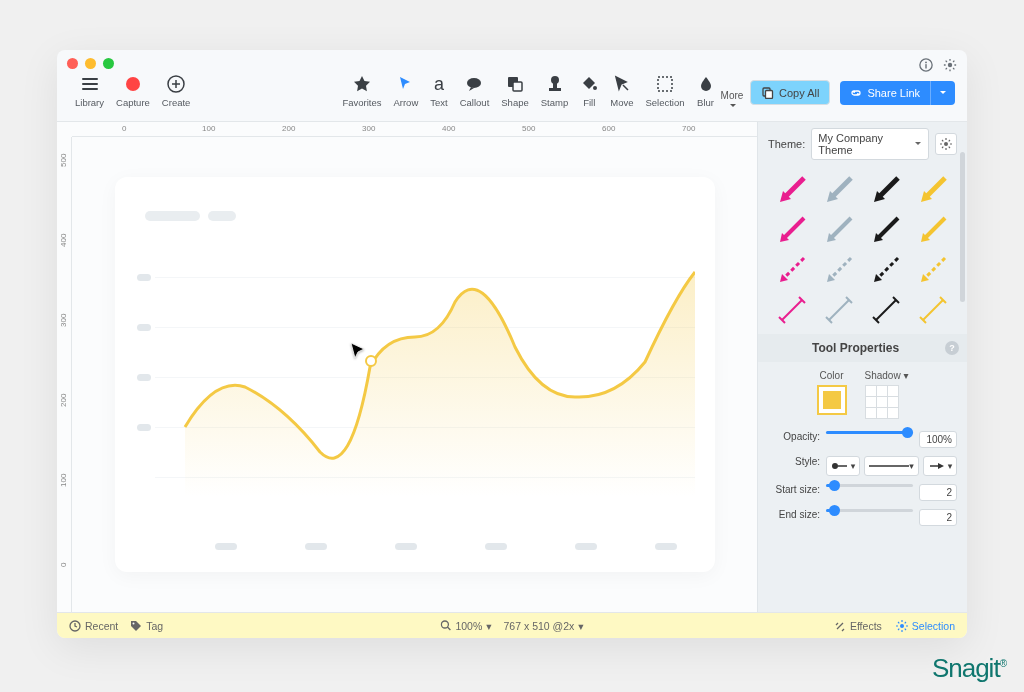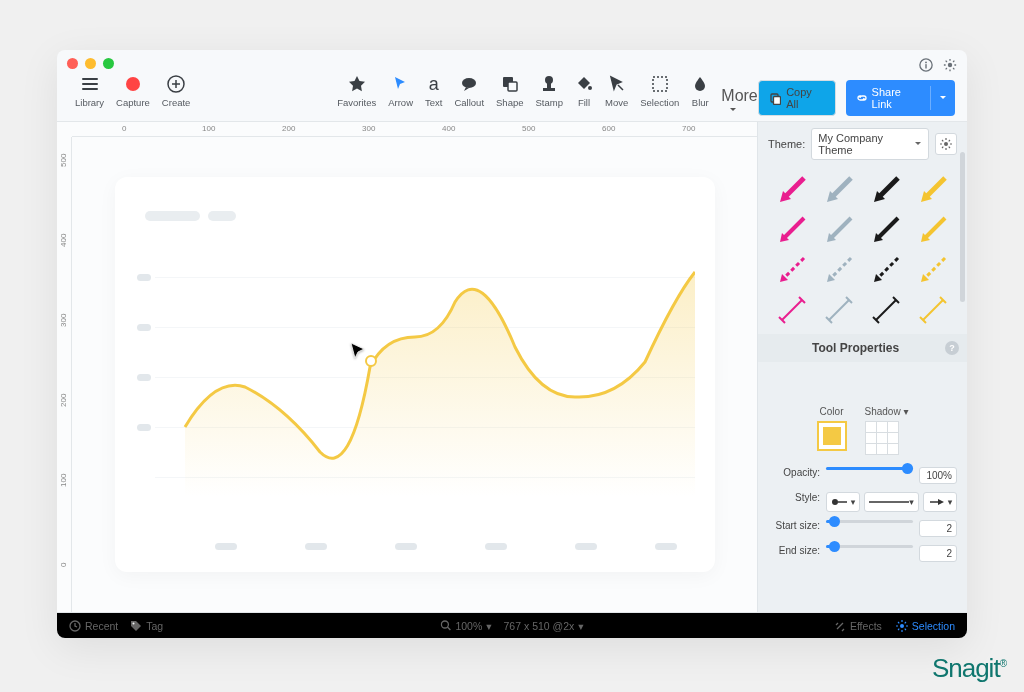--- a/index.html
+++ b/index.html
@@ -9,24 +9,24 @@
 .dot{width:11px;height:11px;border-radius:50%;}
 .d-r{background:#ff5f57;}
 .d-y{background:#febc2e;}
 .d-g{background:#28c840;}
 .topright{position:absolute;right:10px;top:8px;display:flex;gap:10px;align-items:center;}
 .topright span{width:14px;height:14px;color:#6a7178;}
 .toolbar{display:flex;align-items:flex-start;padding:6px 12px 4px 12px;border-bottom:1px solid #e3e7ea;position:relative;height:54px;}
 .tbtn{display:flex;flex-direction:column;align-items:center;font-size:9.5px;color:#555a60;gap:3px;padding:0 6px;cursor:pointer;}
 .tbtn .ic{color:#3a3f44;display:flex;align-items:center;justify-content:center;height:20px;}
 .tsep{width:20px;}
-.more{font-size:16px;color:#555;align-self:center;margin-left:6px;position:relative;}
+.more{font-size:10px;color:#555;align-self:center;position:relative;}
 .more::after{content:"";border-left:3px solid transparent;border-right:3px solid transparent;border-top:3px solid #555;position:absolute;bottom:-6px;left:9px;}
 .tright{margin-left:auto;display:flex;gap:10px;align-items:center;padding-top:6px;}
-.copyall{display:flex;align-items:center;gap:5px;font-size:11px;color:#444;border:1px solid #d6dde2;background:#0ea5e9;border-radius:4px;padding:5px 10px;cursor:pointer;}
+.copyall{display:flex;align-items:center;gap:5px;font-size:11px;color:#444;border:1px solid #d6dde2;background:#7dd3fc;border-radius:4px;padding:5px 10px;cursor:pointer;}
 .sharebtn{display:flex;align-items:center;background:#2d8cff;color:#fff;font-size:11px;border-radius:4px;overflow:hidden;cursor:pointer;}
 .sharebtn .main{padding:6px 10px;display:flex;align-items:center;gap:5px;}
 .sharebtn .dd{padding:6px 8px;border-left:1px solid rgba(255,255,255,0.3);}
 .content{flex:1;display:flex;position:relative;overflow:hidden;}
 .canvas-wrap{flex:1;position:relative;background:#fbfcfd;}
 .ruler-h{height:15px;background:#fbfcfd;border-bottom:1px solid #e3e7ea;position:absolute;left:15px;right:0;top:0;font-size:8px;color:#888;}
 .ruler-h span{position:absolute;top:2px;}
 .ruler-v{width:15px;background:#fbfcfd;border-right:1px solid #e3e7ea;position:absolute;top:15px;bottom:0;left:0;font-size:8px;color:#888;}
 .ruler-v span{position:absolute;left:2px;transform:rotate(-90deg);transform-origin:left top;}
 .canvas{position:absolute;left:15px;top:15px;right:0;bottom:0;background:#fbfcfd;display:flex;align-items:center;justify-content:center;}
@@ -40,35 +40,35 @@
 .cursor svg{filter:drop-shadow(0 1px 1px rgba(0,0,0,0.3));}
 .marker{position:absolute;left:210px;top:78px;width:12px;height:12px;border:2px solid #f4c944;border-radius:50%;background:#fff;}
 .rightpanel{width:210px;background:#ecf0f3;border-left:1px solid #e0e5e9;display:flex;flex-direction:column;position:relative;}
 .rp-scroll{position:absolute;right:2px;top:30px;width:5px;height:150px;background:#d0d5da;border-radius:3px;}
 .rp-header{font-size:12px;font-weight:600;color:#444;text-align:center;padding:7px 0;background:#e6ebee;}
 .rp-row{display:flex;align-items:center;padding:6px 10px;font-size:11px;color:#444;gap:6px;}
 .rp-row select,.rp-row .selbox{flex:1;font-size:11px;padding:3px 6px;border:1px solid #d3d9de;border-radius:3px;background:#fff;}
 .gearbtn{width:22px;height:22px;border:1px solid #d3d9de;border-radius:3px;background:#fff;display:flex;align-items:center;justify-content:center;cursor:pointer;}
 .styles-grid{display:grid;grid-template-columns:repeat(4,1fr);gap:0px;padding:4px 10px;}
 .style-cell{height:40px;display:flex;align-items:center;justify-content:center;cursor:pointer;}
-.tp-sec{padding:8px 10px;margin-top:36px;}
+.tp-sec{padding:8px 10px;}
 .tp-label{font-size:10px;color:#555;text-align:center;margin-bottom:4px;}
 .colorshadow{display:flex;justify-content:center;gap:18px;}
 .swatch{width:30px;height:30px;border:2px solid #f4c944;background:#fff;box-shadow:inset 0 0 0 4px #fff,inset 0 0 0 30px #f4c944;}
 .shadow-grid{width:34px;height:34px;display:grid;grid-template-columns:repeat(3,1fr);grid-template-rows:repeat(3,1fr);gap:1px;background:#d8dde1;border:1px solid #d8dde1;}
 .shadow-grid span{background:#fff;}
 .proprow{display:flex;padding:4px 10px;gap:6px;font-size:10px;color:#444;}
 .proprow label{width:52px;text-align:right;}
 .slider{flex:1;height:3px;background:#d0d5da;border-radius:2px;position:relative;}
 .slider .track{height:3px;background:#2d8cff;border-radius:2px;}
 .slider .thumb{position:absolute;top:-4px;width:11px;height:11px;background:#2d8cff;border-radius:50%;}
 .valbox{width:38px;font-size:10px;padding:2px 4px;border:1px solid #d3d9de;border-radius:3px;background:#fff;text-align:right;}
 .style-selects{display:flex;gap:4px;}
 .style-selects .mini{flex:1;height:20px;border:1px solid #d3d9de;border-radius:3px;background:#fff;display:flex;align-items:center;justify-content:center;font-size:9px;}
-.statusbar{height:26px;border-top:1px solid #e3e7ea;background:#000000;display:flex;align-items:center;padding:0 12px;font-size:10.5px;color:#666;gap:12px;}
+.statusbar{height:26px;border-top:1px solid #e3e7ea;background:#fef9c3;display:flex;align-items:center;padding:0 12px;font-size:10.5px;color:#666;gap:12px;}
 .statusbar .ctr{position:absolute;left:50%;transform:translateX(-50%);display:flex;gap:12px;}
 .statusbar .rt{margin-left:auto;display:flex;gap:14px;}
 .statusbar .link{display:flex;align-items:center;gap:4px;cursor:pointer;}
 .statusbar .active{color:#2d8cff;}
 .watermark{position:absolute;right:18px;bottom:8px;font-size:26px;color:#0f766e;font-weight:300;letter-spacing:-1px;}
 .watermark sup{font-size:10px;}
 .help{width:14px;height:14px;border-radius:50%;background:#c7ced4;color:#fff;font-size:9px;display:flex;align-items:center;justify-content:center;margin-left:auto;}
 </style>
 </head>
 <body>

